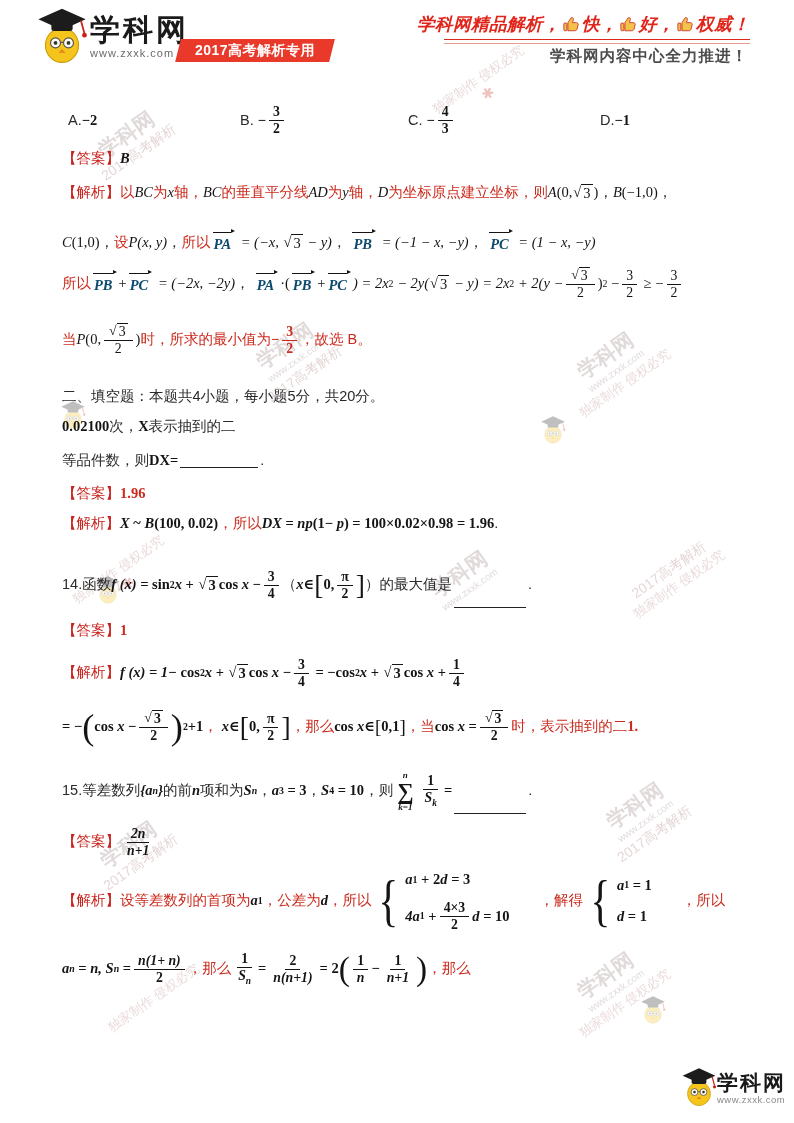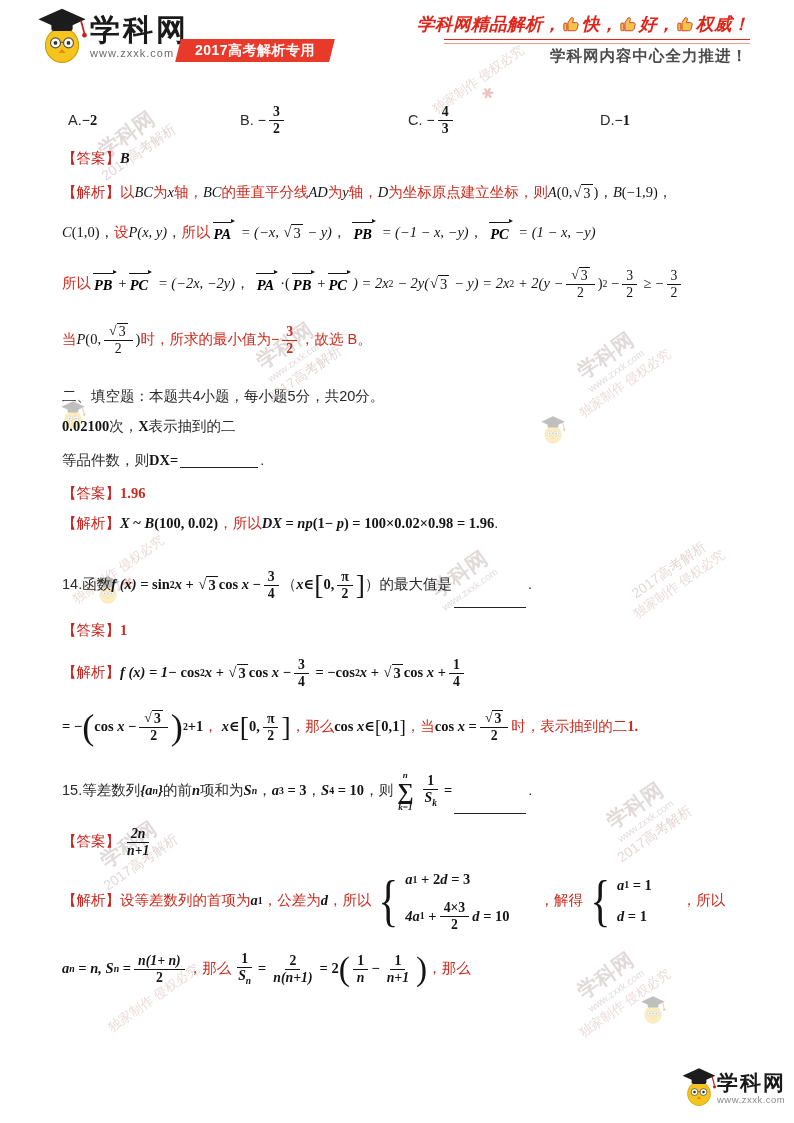--- a/index.html
+++ b/index.html
@@ -19,21 +19,21 @@
   .ln{position:absolute;left:62px;right:36px;display:flex;align-items:center;flex-wrap:wrap;
       font-size:14.5px;line-height:1.5;z-index:3;}
   
   .frac{display:inline-flex;flex-direction:column;align-items:center;line-height:1.15;margin:0 3px;text-align:center;font-size:0.95em;}
   .frac .num{padding:0 4px;border-bottom:1.3px solid currentColor;display:flex;align-items:flex-end;}
   .frac .den{padding:0 4px;}
   .sqrt{display:inline-flex;align-items:stretch;margin:0 1px;}
   .sqrt .rsign{line-height:1.15;}
   .sqrt .radi{border-top:1.3px solid currentColor;line-height:1.15;padding:0 2px;}
   .vec{position:relative;display:inline-block;font-family:"Liberation Serif","DejaVu Serif",serif;
-       font-style:italic;font-weight:bold;color:#000000;padding:4px 4px 0 1px;margin:0 2px;}
+       font-style:italic;font-weight:bold;color:#0c4a6e;padding:4px 4px 0 1px;margin:10px 2px;}
   .vec .vbar{position:absolute;top:1.5px;left:0;right:4px;border-top:1.4px solid #141414;}
   .vec .vtip{position:absolute;top:-1.2px;right:0;width:0;height:0;
              border-left:4.5px solid #141414;border-top:2.8px solid transparent;border-bottom:2.8px solid transparent;}
   .sum{display:inline-flex;flex-direction:column;align-items:center;line-height:1;margin:0 4px;
        font-family:"Liberation Serif","DejaVu Serif",serif;font-weight:bold;color:#141414;}
   .sum .slim{font-size:9px;font-style:italic;}
   .sum .ssig{font-size:23px;}
   .cases{display:inline-flex;align-items:center;margin:0 4px;}
   .cases .cbrace{font-size:56px;font-weight:400;line-height:0.8;color:#141414;
                  font-family:"Liberation Serif",serif;margin-right:3px;transform:scaleX(0.75);}
@@ -244,21 +244,21 @@
       <span class="sg r">为坐标原点建立坐标，则</span>
       <span class="sg f">A</span>
       <span class="sg fr">(0,</span>
       <span class="sqrt fr">
         <span class="rsign">√</span>
         <span class="radi">3</span>
       </span>
       <span class="sg fr">)</span>
       <span class="sg k">，</span>
       <span class="sg f">B</span>
-      <span class="sg fr">(−1,9)</span>
+      <span class="sg fr">(−1,0)</span>
       <span class="sg k">，</span>
     </div>
   <div class="ln" style="top:220px">
       <span class="sg f">C</span>
       <span class="sg fr">(1,0)</span>
       <span class="sg k">，</span>
       <span class="sg r">设</span>
       <span class="sg f">P</span>
       <span class="sg f">(x, y)</span>
       <span class="sg k">，</span>

